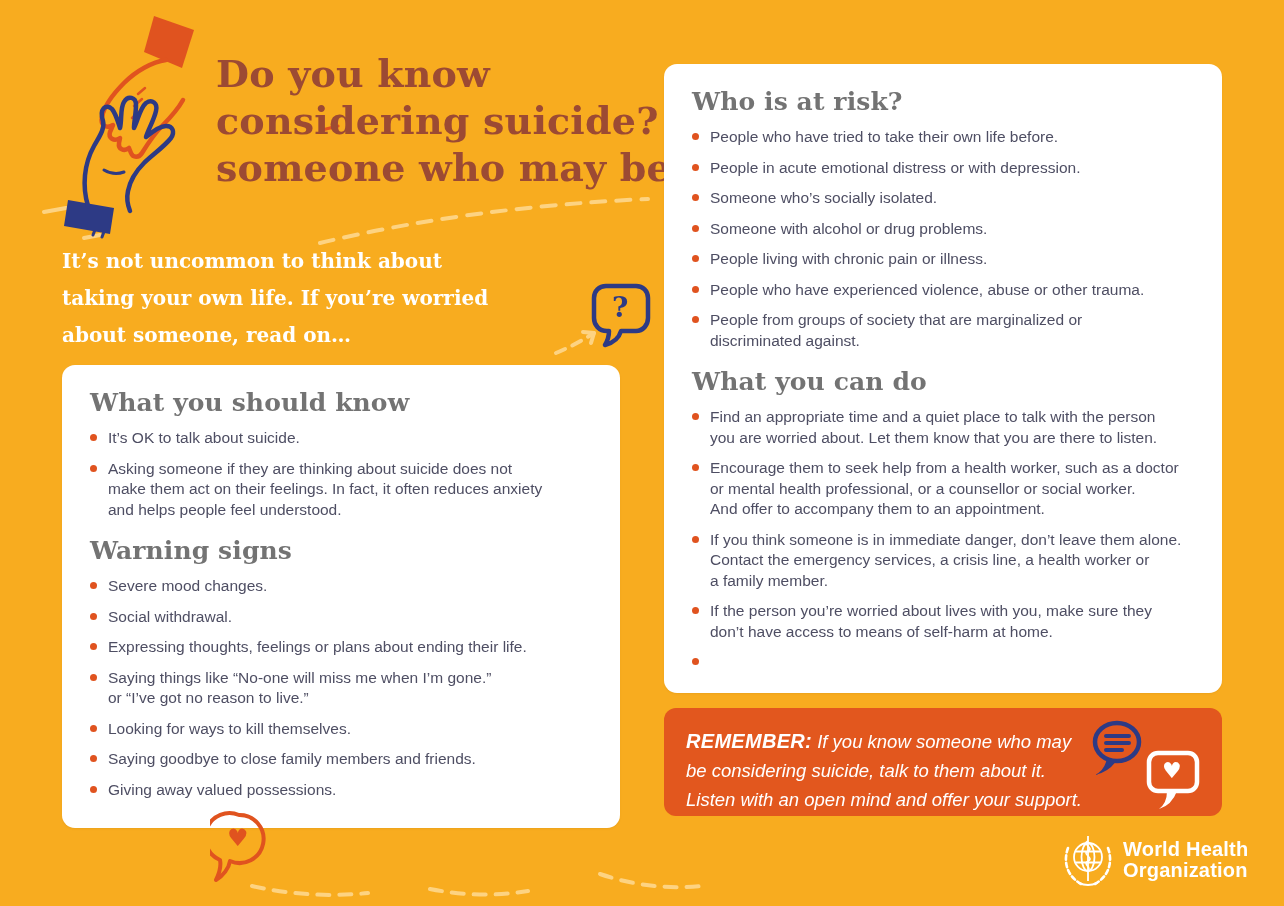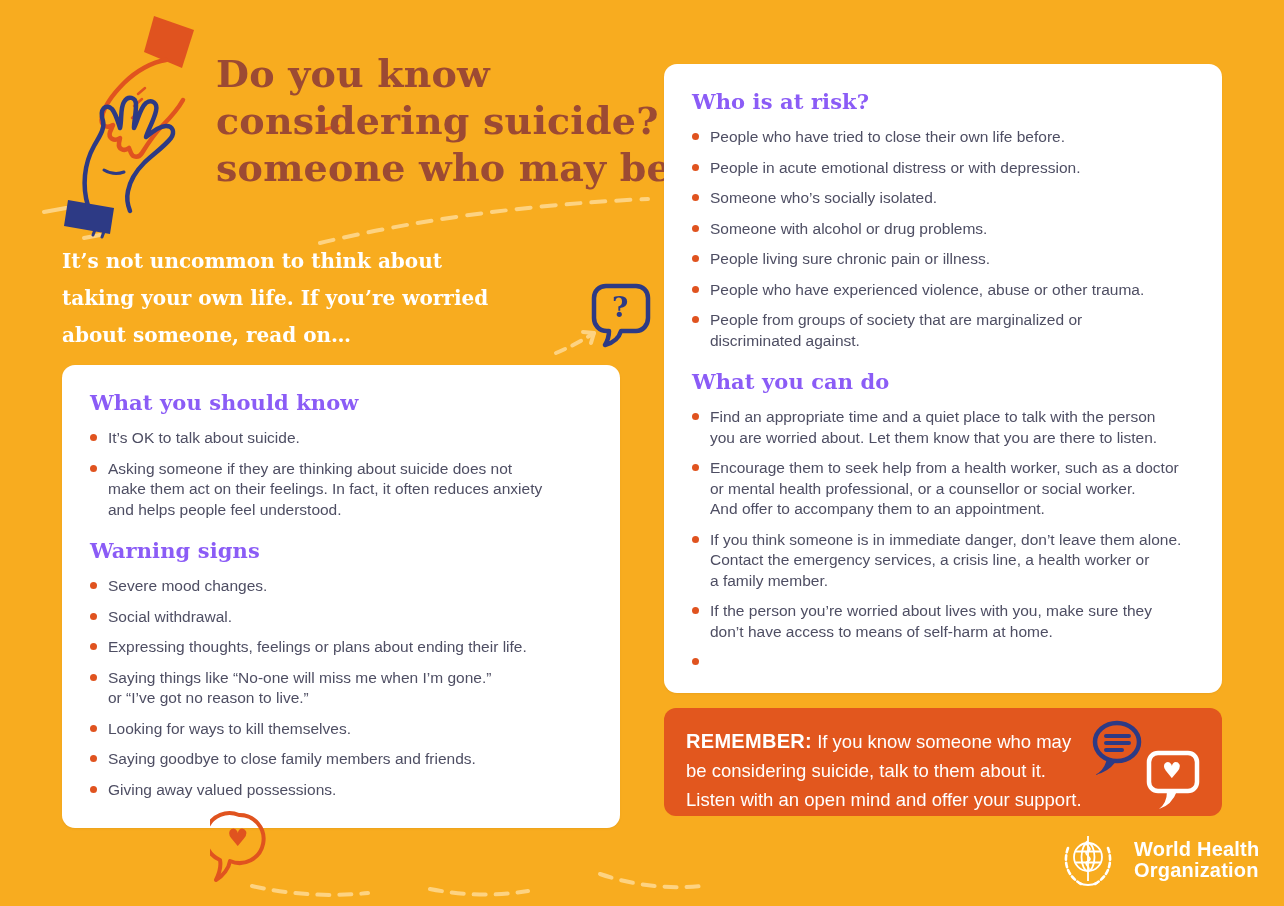--- a/index.html
+++ b/index.html
@@ -21,47 +21,47 @@
 
   
   .card{
     background:#FFFFFF; border-radius:13px; box-sizing:border-box;
     width:558px; padding:25px 28px 18px 28px;
     box-shadow:0 1px 2px rgba(140,90,0,.10);
   }
   .card-left{left:62px; top:365px; min-height:428px;}
   .card-right{left:664px; top:64px; min-height:600px;}
   .card h2{
-    margin:0 0 12px 0; color:#8b5cf6;
+    margin:0 0 12px 0; color:#737373;
     font-family:"DejaVu Serif", serif; font-weight:700;
-    font-size:21px; line-height:26px; letter-spacing:.1px;
+    font-size:25px; line-height:26px; letter-spacing:.1px;
   }
   .card h2.mt{margin-top:18px;}
   ul.blist{list-style:none; margin:0; padding:0;}
   ul.blist li{
     display:flex; gap:11px; margin:0 0 10px 0;
     color:#4E4E63; font-size:15.5px; line-height:20.5px;
   }
   .dot{flex:none; width:7px; height:7px; border-radius:50%;
     background:#E0531F; margin-top:6px;}
   .bt{white-space:pre-line;}
 
   
   .remember{
     left:664px; top:708px; width:558px; height:108px; box-sizing:border-box;
-    background:#E2571E; border-radius:12px; padding:19px 22px;
+    background:#E2571E; border-radius:12px; padding:19px 22px;font-style:italic;
   }
   .remember p{
     margin:0; width:432px; color:#FFFFFF;
     font-size:18.5px; line-height:29px; white-space:pre-line;
   }
   .remember p strong{font-size:20px; letter-spacing:.3px;}
 
   
-  .who-logo{left:1060px; top:832px; display:flex; align-items:center; gap:18px;}
+  .who-logo{left:1060px; top:832px; display:flex; align-items:center; gap:7px;}
   .who-text{color:#fff; font-weight:700; font-size:20px; line-height:21px; letter-spacing:.2px;}
 
   
   .glyph{position:absolute; font-family:"DejaVu Serif", serif; font-weight:700;}
 </style>
 </head>
 <body>
 
 <div class="poster">
 
@@ -172,41 +172,41 @@
         </li>
       </ul>
   </div>
 
   <div class="abs card card-right">
     <h2>Who is at risk?</h2>
     <ul class="blist">
 
         <li>
           <span class="dot"></span>
-          <span class="bt">People who have tried to close their own life before.</span>
+          <span class="bt">People who have tried to take their own life before.</span>
         </li>
 
         <li>
           <span class="dot"></span>
           <span class="bt">People in acute emotional distress or with depression.</span>
         </li>
 
         <li>
           <span class="dot"></span>
           <span class="bt">Someone who’s socially isolated.</span>
         </li>
 
         <li>
           <span class="dot"></span>
           <span class="bt">Someone with alcohol or drug problems.</span>
         </li>
 
         <li>
           <span class="dot"></span>
-          <span class="bt">People living sure chronic pain or illness.</span>
+          <span class="bt">People living with chronic pain or illness.</span>
         </li>
 
         <li>
           <span class="dot"></span>
           <span class="bt">People who have experienced violence, abuse or other trauma.</span>
         </li>
 
         <li>
           <span class="dot"></span>
           <span class="bt">People from groups of society that are marginalized or

